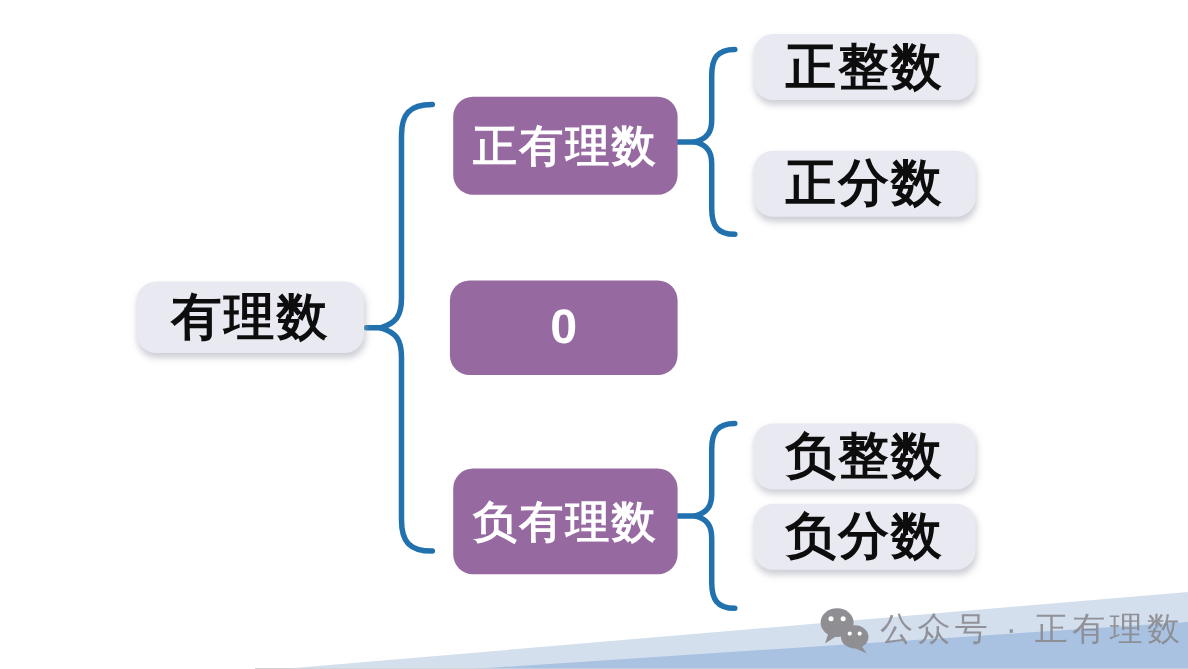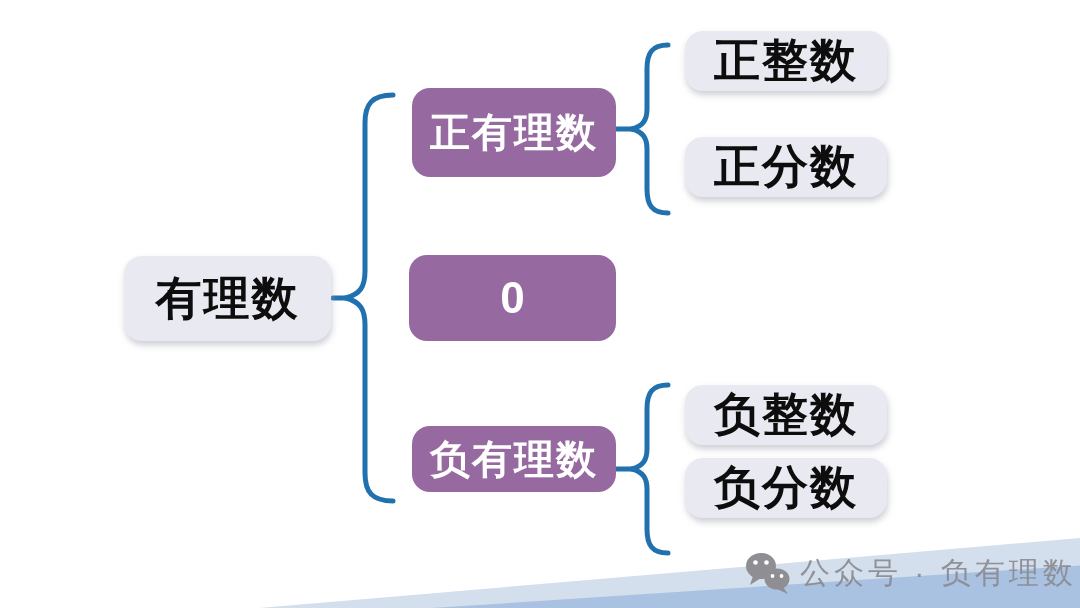--- a/index.html
+++ b/index.html
@@ -25,24 +25,24 @@
   }
   .node-gray{
     background:#e9eaf1;
     color:#0d0d0d;
     box-shadow:1px 4px 6px rgba(165,167,180,0.55);
   }
   .node-purple{
     background:#9769a1;
     color:#ffffff;
   }
-  .root-node{left:124px;top:256px;width:207px;height:85px;font-size:46px;}
+  .root-node{left:124px;top:256px;width:207px;height:65px;font-size:46px;}
   .pos-node {left:412px;top:88px; width:204px;height:89px;font-size:40px;}
   .zero-node{left:409px;top:255px;width:207px;height:86px;font-size:44px;letter-spacing:0;}
-  .neg-node {left:412px;top:426px;width:204px;height:66px;font-size:40px;}
+  .neg-node {left:412px;top:426px;width:204px;height:96px;font-size:40px;}
   .leaf{width:202px;height:60px;font-size:46px;}
   .leaf-pos-int {left:685px;top:31px;}
   .leaf-pos-frac{left:685px;top:137px;font-family:Liberation Mono, monospace;}
   .leaf-neg-int {left:685px;top:385px;}
   .leaf-neg-frac{left:685px;top:458px;text-align:center;}
   
   .braces{position:absolute;left:0;top:0;width:1080px;height:608px;pointer-events:none;}
   .braces path{fill:none;stroke:#2171ae;stroke-width:5;stroke-linecap:round;}
   
   .watermark{
@@ -111,16 +111,16 @@
         <ellipse cx="33" cy="28" rx="12.5" ry="10.5"></ellipse>
         <polygon points="39,36 44,43 33,38"></polygon>
       </g>
       <g fill="#ffffff">
         <circle cx="11.5" cy="11.5" r="2.3"></circle>
         <circle cx="22.5" cy="11.5" r="2.3"></circle>
         <circle cx="28.5" cy="25" r="1.9"></circle>
         <circle cx="37.5" cy="25" r="1.9"></circle>
       </g>
     </svg>
-    <span class="wm-text">公众号 · 负有理数</span>
+    <span class="wm-text">公众号 · 正有理数</span>
   </div>
 
 </div>
 
 </body></html>

